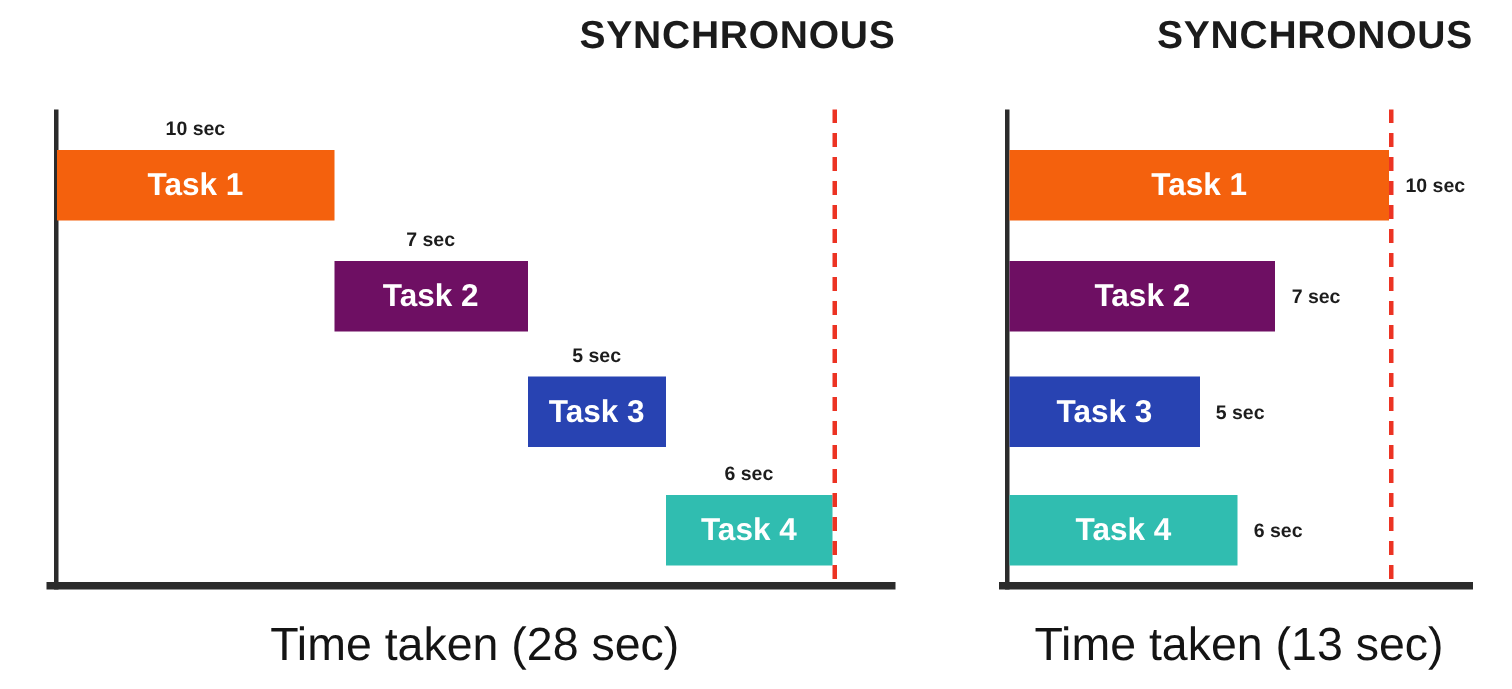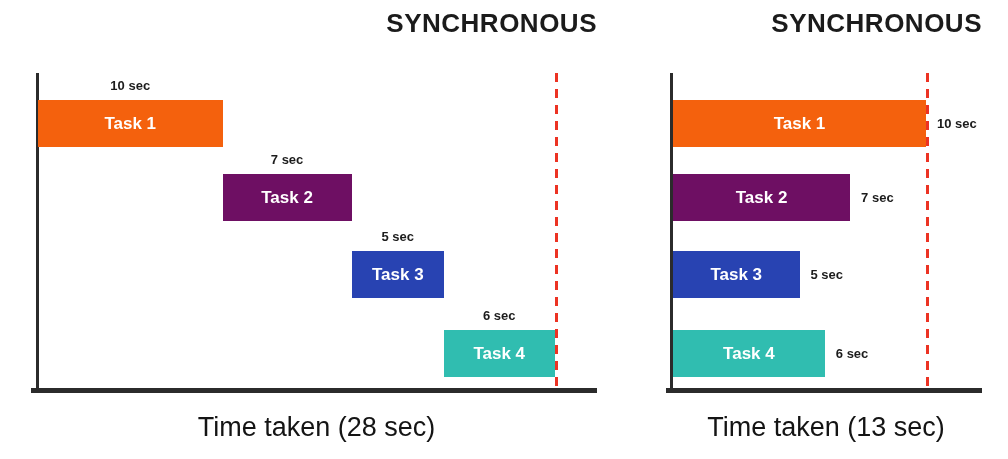--- a/index.html
+++ b/index.html
@@ -23,21 +23,21 @@
     position:absolute;left:0;top:0;width:3px;height:320px;
     background:#2b2b2b;
   }
   .x-axis{
     position:absolute;bottom:0;height:5px;
     background:#2b2b2b;
   }
   .bar{
     position:absolute;height:47px;
     display:flex;align-items:center;justify-content:center;
-    color:#ffffff;font-size:17px;font-weight:bold;
+    color:#ffffff;font-size:21px;font-weight:bold;
     white-space:nowrap;
   }
   .dur-above{
     position:absolute;height:16px;
     text-align:center;
     font-size:13px;font-weight:bold;color:#1c1c1c;
     white-space:nowrap;
   }
   .dur-right{
     position:absolute;height:47px;
@@ -45,21 +45,21 @@
     font-size:13px;font-weight:bold;color:#1c1c1c;
     white-space:nowrap;
   }
   .finish-line{
     position:absolute;top:0;width:3px;height:315px;
     background:repeating-linear-gradient(to bottom,#ec3323 0px,#ec3323 9px,rgba(0,0,0,0) 9px,rgba(0,0,0,0) 16px);
   }
   .xlabel{
     position:absolute;top:412px;
     text-align:center;
-    font-size:27px;font-weight:400;color:#141414;
+    font-size:31px;font-weight:400;color:#141414;
     white-space:nowrap;
   }
   
   .chart-sync{left:0;width:620px;}
   .chart-sync .chart-title{left:36px;width:561px;}
   .chart-sync .plot{left:36px;width:561px;}
   .chart-sync .x-axis{left:-5px;width:566px;}
   .chart-sync .xlabel{left:36px;width:561px;}
   .chart-async{left:620px;width:388px;}
   .chart-async .chart-title{left:50px;width:312px;}

